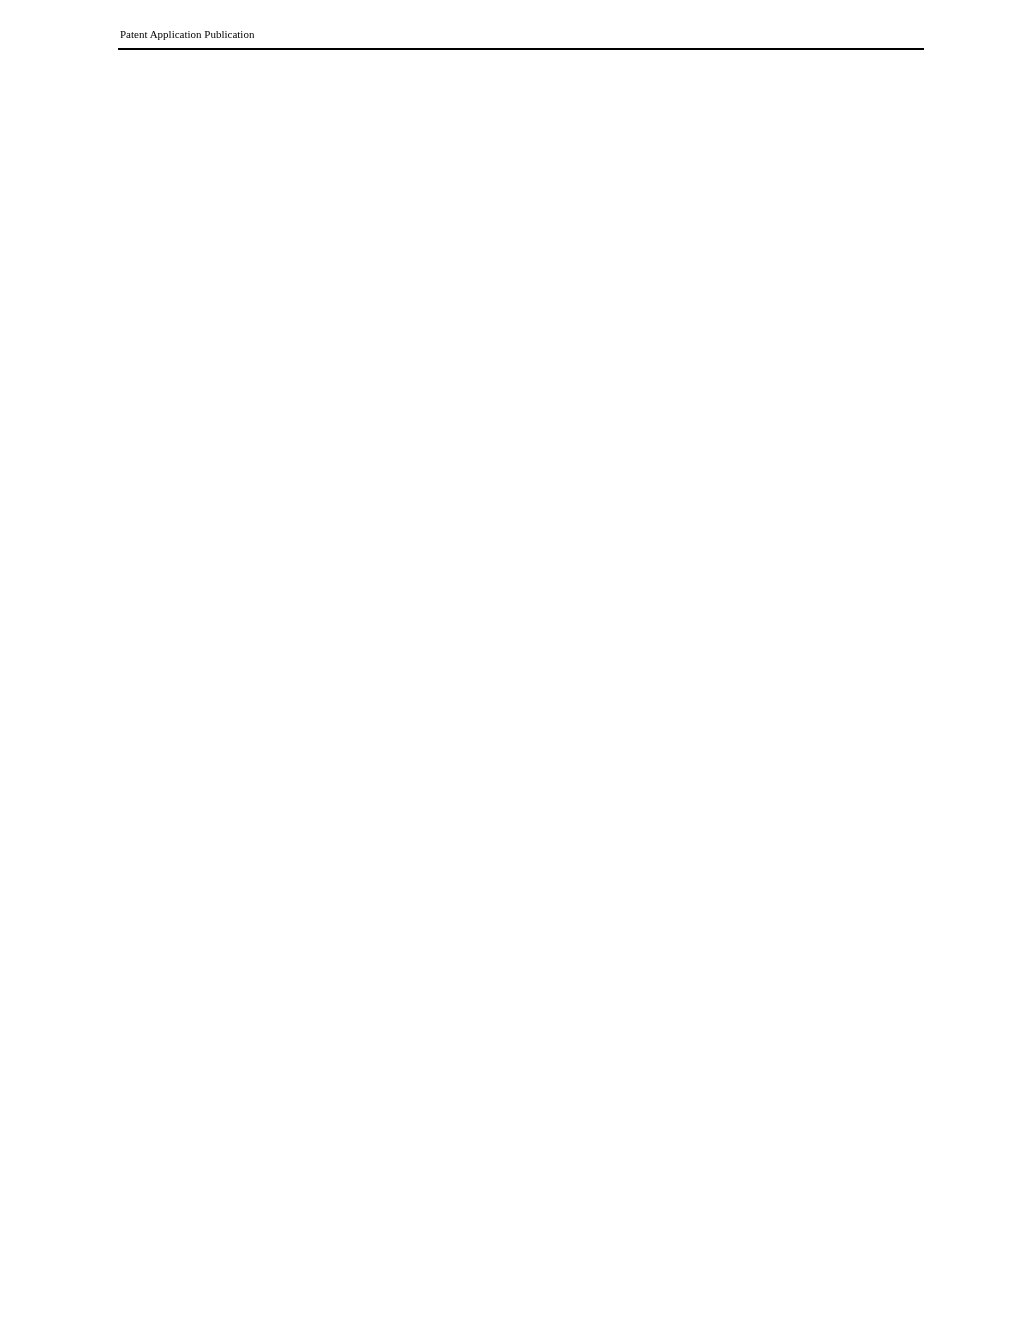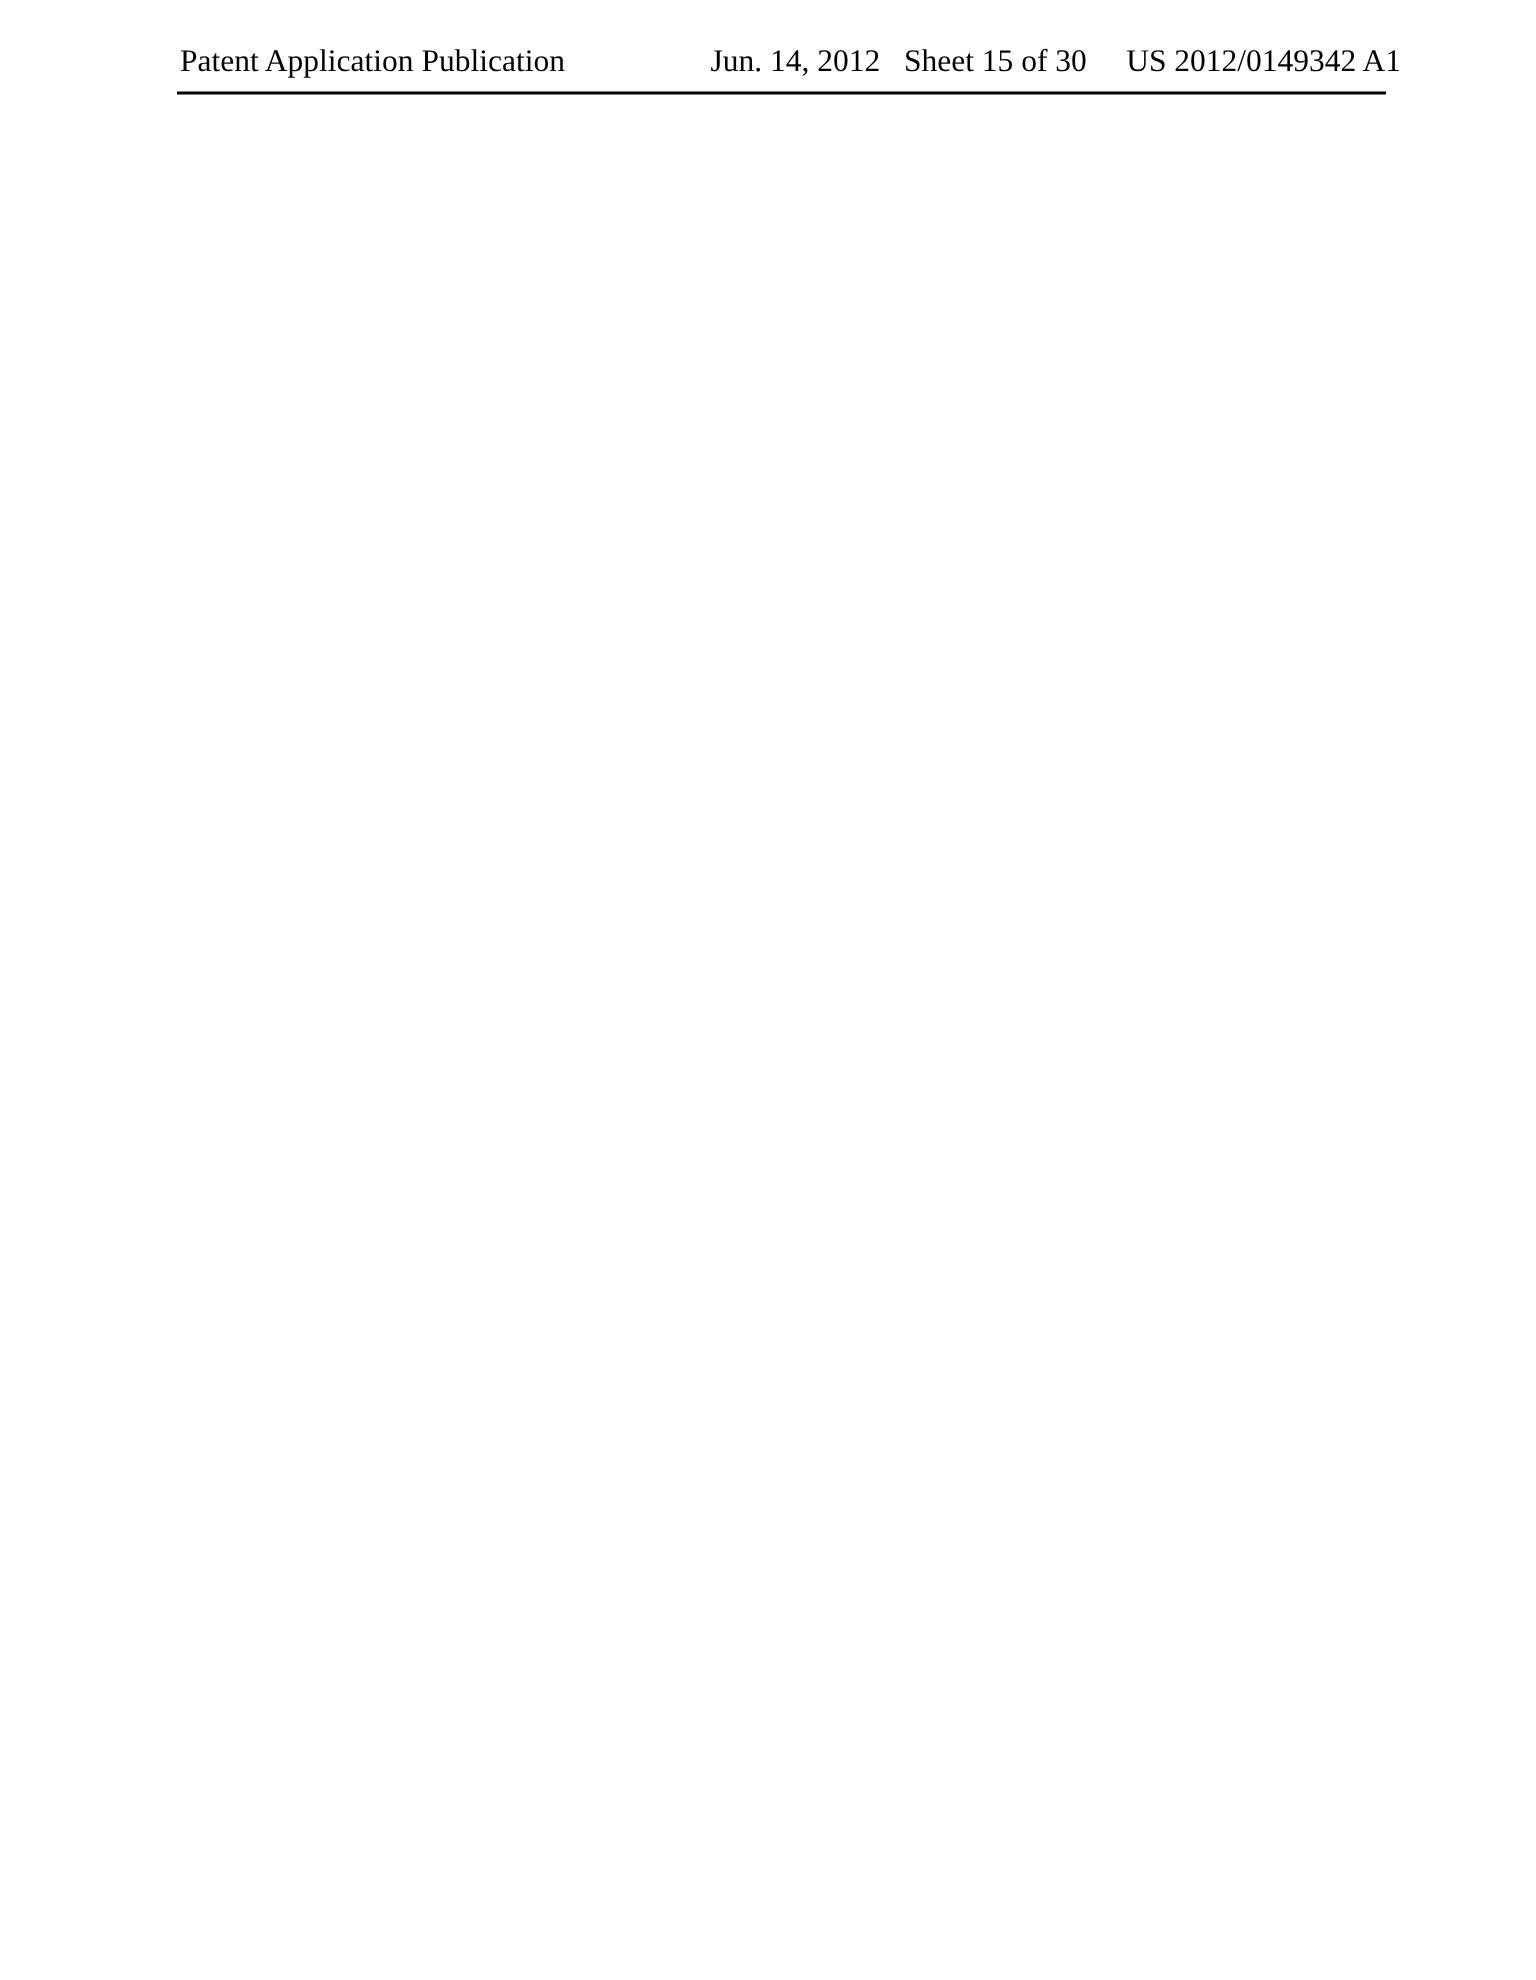--- a/index.html
+++ b/index.html
@@ -6,21 +6,21 @@
     margin: 0;
     font-family: "Times New Roman", serif;
     background: #fff;
     color: #000;
     width: 1024px;
   }
   .page-header {
     display: flex;
     justify-content: space-between;
     padding: 28px 90px 6px 120px;
-    font-size: 21px;
+    font-size: 11px;
   }
   .page-header .rt { white-space: pre; }
   .hr {
     border-top: 2px solid #000;
     margin: 2px 100px 0 118px;
   }
   .figure-wrap {
     position: relative;
     margin: 180px 0 0 150px;
     width: 720px;
@@ -141,21 +141,20 @@
     position:absolute;
     left: 300px; top: 740px;
   }
   .swoosh { position:absolute; width:40px; height:20px; border-bottom:1.2px solid #000; border-left:1.2px solid #000; border-bottom-left-radius: 18px; }
 </style>
 </head>
 <body>
 
 <div class="page-header">
   <span>Patent Application Publication</span>
-  <span class="rt"><span>Jun. 14, 2012</span>&nbsp;&nbsp;&nbsp;<span>Sheet 15 of 30</span>&nbsp;&nbsp;&nbsp;&nbsp;&nbsp;<span>US 2012/0149342 A1</span></span>
 </div>
 <div class="hr"></div>
 
 <div class="figure-wrap">
 
   <div class="searchbar">
     <div class="sinput"></div>
     <div class="btn">Search Mail</div>
   </div>
 

